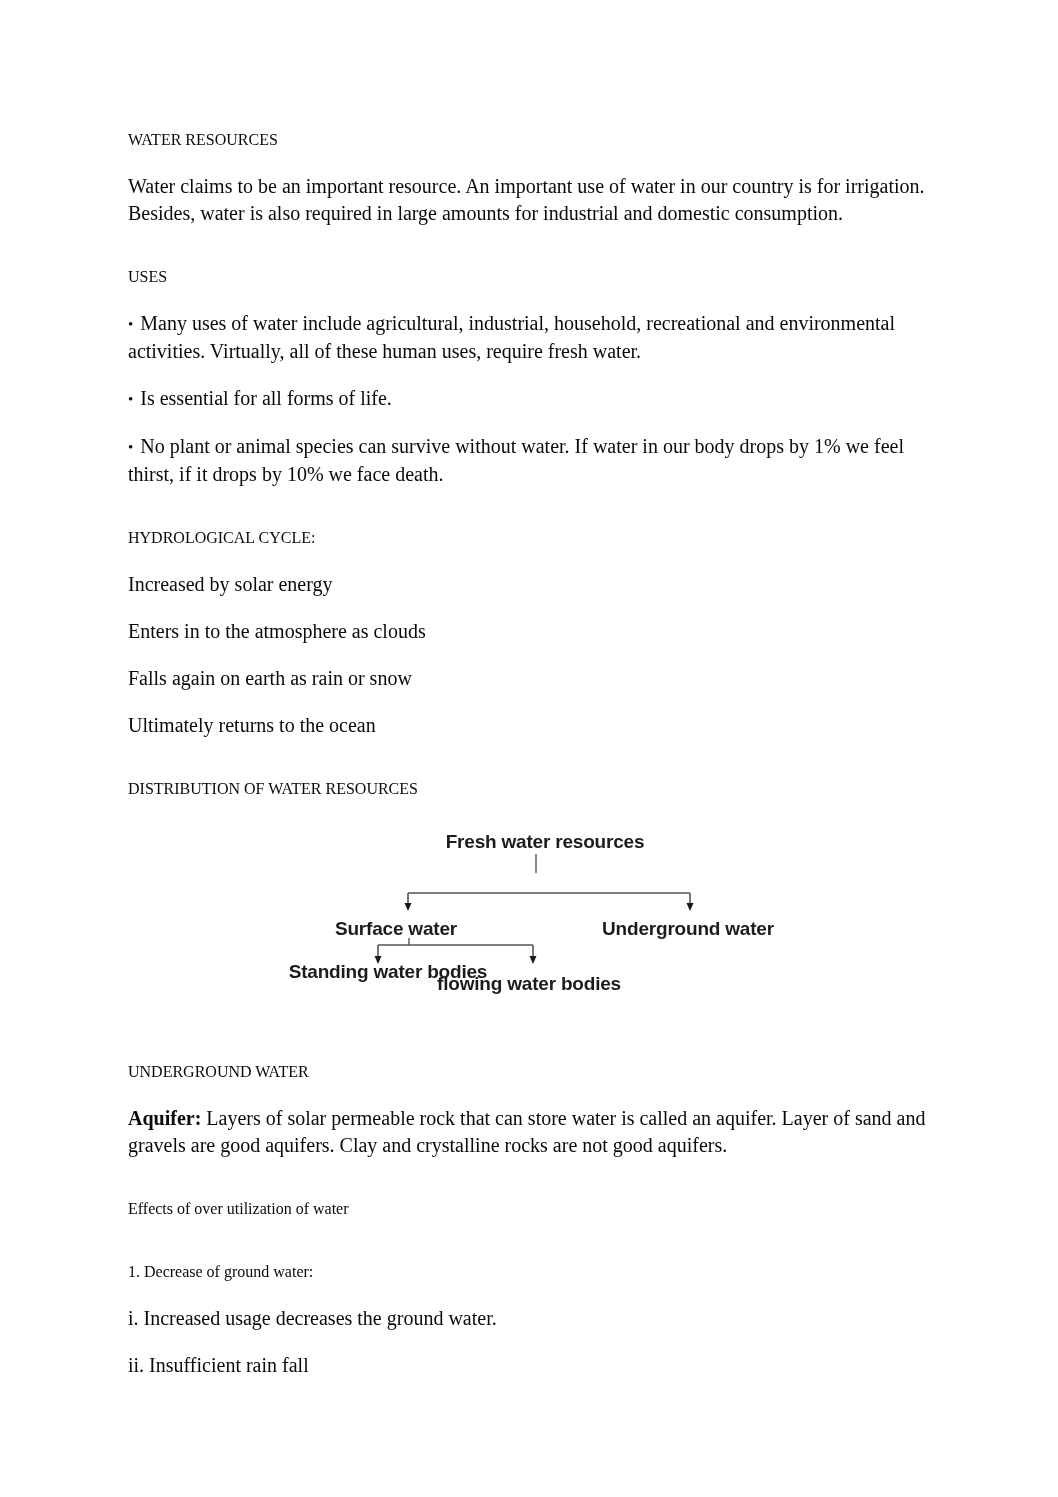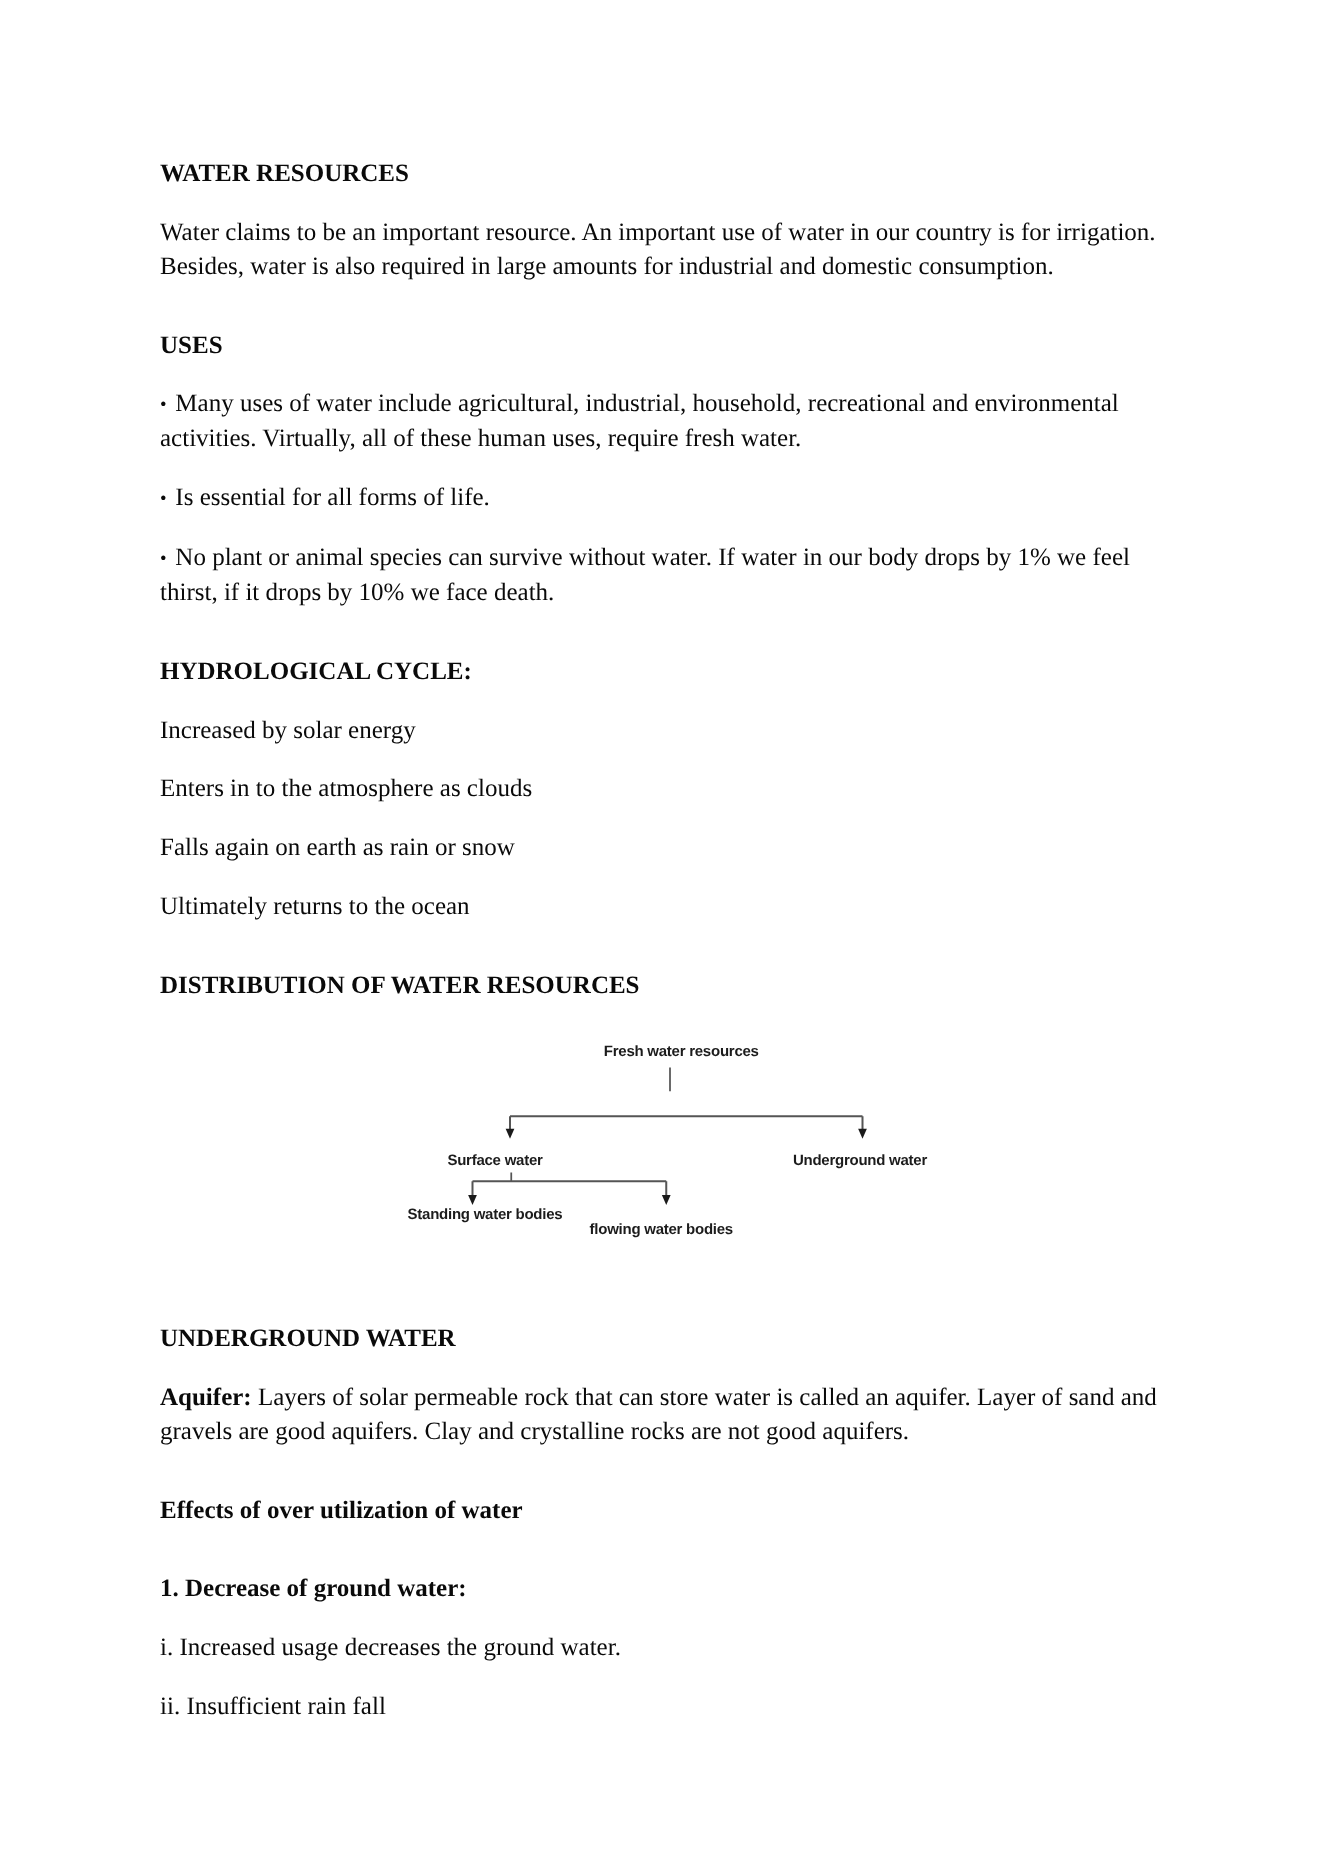--- a/index.html
+++ b/index.html
@@ -16,23 +16,23 @@
     padding: 126px 115px 60px 128px;
     font-family: "Liberation Serif", "DejaVu Serif", serif;
     font-size: 20px;
     line-height: 27px;
     color: #0a0a0a;
   }
   .blk { margin: 20px 0 0 0; }
   .blk:first-child { margin-top: 0; }
   h2.h {
     margin: 36px 0 0 0;
-    font-size: 20px;
+    font-size: 16px;
     line-height: 27px;
-    font-weight: 700;
+    font-weight: 400;
   }
   h2.h:first-child { margin-top: 0; }
   p.p, p.b { margin: 20px 0 0 0; }
   .bullet-char {
     display: inline-block;
     font-size: 15px;
     vertical-align: 1px;
     margin-right: 7px;
   }
   strong.lead { font-weight: 700; }
@@ -47,21 +47,21 @@
     position: absolute;
     left: 0;
     top: 0;
   }
   .dg-label {
     position: absolute;
     transform: translateX(-50%);
     white-space: nowrap;
     font-family: "Liberation Sans", "DejaVu Sans", sans-serif;
     font-weight: 700;
-    font-size: 12px;
+    font-size: 19px;
     line-height: 15px;
     letter-spacing: -0.2px;
     color: #1c1c1c;
   }
 </style>
 </head>
 <body>
 
 <div class="page">
 

